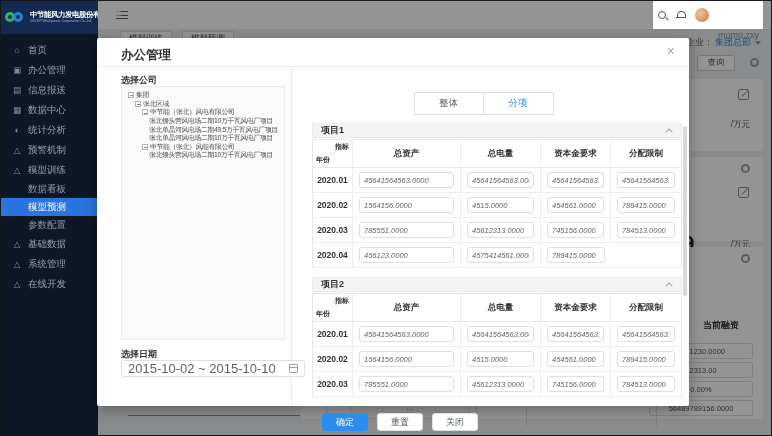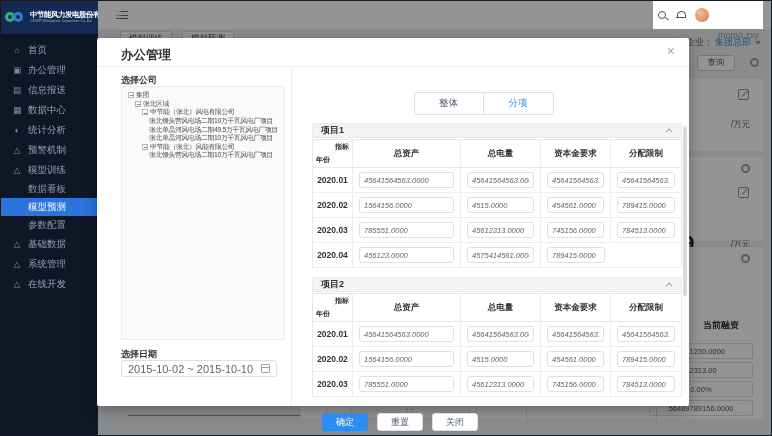--- a/index.html
+++ b/index.html
@@ -70,21 +70,21 @@
   .modal-hr { position:absolute; left:0; top:28px; right:0; border-bottom:1px solid #ececec; }
   .pane-div { position:absolute; left:194px; top:28px; bottom:0; width:1px; background:#ececec; }
 
   .lbl { font-size:9px; font-weight:bold; color:#333; }
   .sel-company { position:absolute; left:24px; top:36px; }
   .tree-box { position:absolute; left:24px; top:48px; width:164px; height:254px; background:#fafafa; border:1px solid #ececec; overflow:hidden; padding-top:4px; }
   .t-row { display:flex; align-items:center; height:8.6px; white-space:nowrap; font-size:6.8px; color:#4a4a4a; letter-spacing:-0.3px; cursor:pointer; }
   .t-exp { flex:none; width:6px; height:6px; border:0.8px solid #b5b5b5; background:#fff; margin-right:2px; position:relative; }
   .t-exp:before { content:""; position:absolute; left:1px; top:2.1px; width:3px; height:0.8px; background:#888; }
   .sel-date { position:absolute; left:24px; top:310px; }
-  .date-input { position:absolute; left:24px; top:322px; width:156px; height:17px; border:1px solid #dcdfe6; border-radius:3px; background:#fff; font-size:11px; color:#606266; display:flex; align-items:center; padding:0 6px; }
+  .date-input { position:absolute; left:24px; top:322px; width:184px; height:17px; border:1px solid #dcdfe6; border-radius:3px; background:#fff; font-size:13px; color:#606266; display:flex; align-items:center; padding:0 6px; }
   .date-input span { flex:1; }
   .ico-cal { width:9px; height:9px; border:1px solid #9aa0a8; border-radius:1px; position:relative; }
   .ico-cal:before { content:""; position:absolute; left:0; top:2px; width:7px; height:1px; background:#9aa0a8; }
 
   .right-pane { position:absolute; left:195px; top:28px; right:0; bottom:0; }
   .tabs { position:absolute; left:0; right:14px; top:26px; display:flex; justify-content:center; }
   .tab-btn { width:70px; height:23px; background:#fff; border:1px solid #dcdfe6; font-size:9.5px; color:#515a6e; display:flex; align-items:center; justify-content:center; cursor:pointer; }
   .tab-btn + .tab-btn { border-left:none; }
   .tab-btn.active { color:#2d8cf0; }
   .proj-wrap { position:absolute; left:20px; top:57px; width:370px; }

